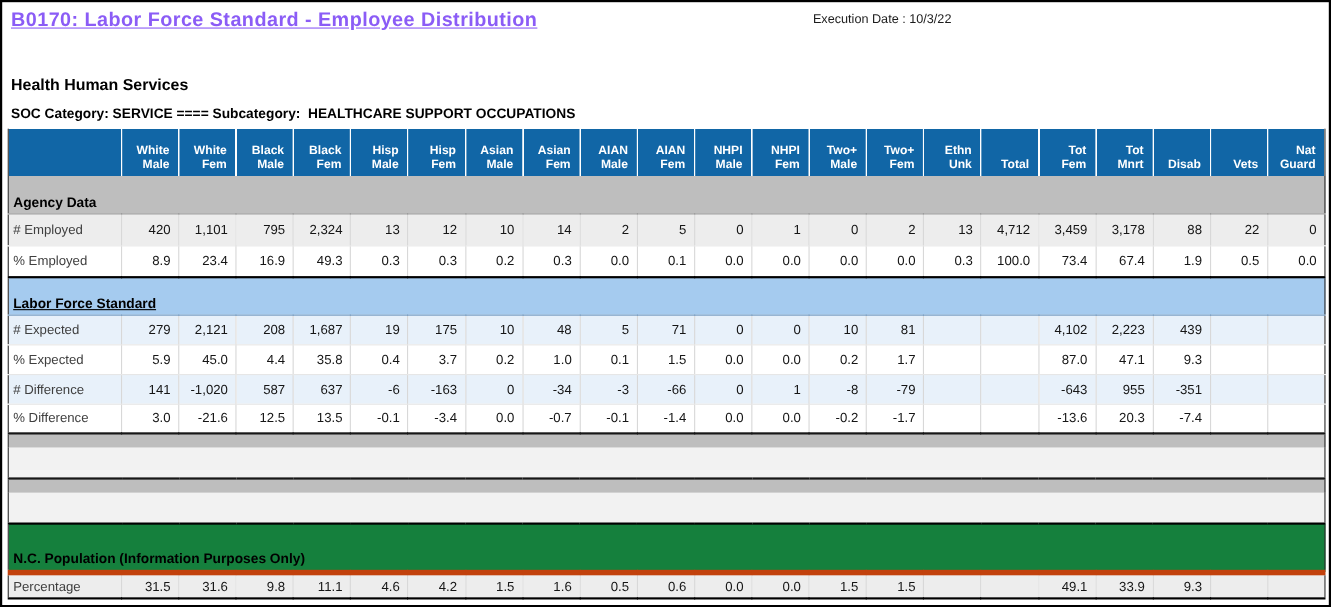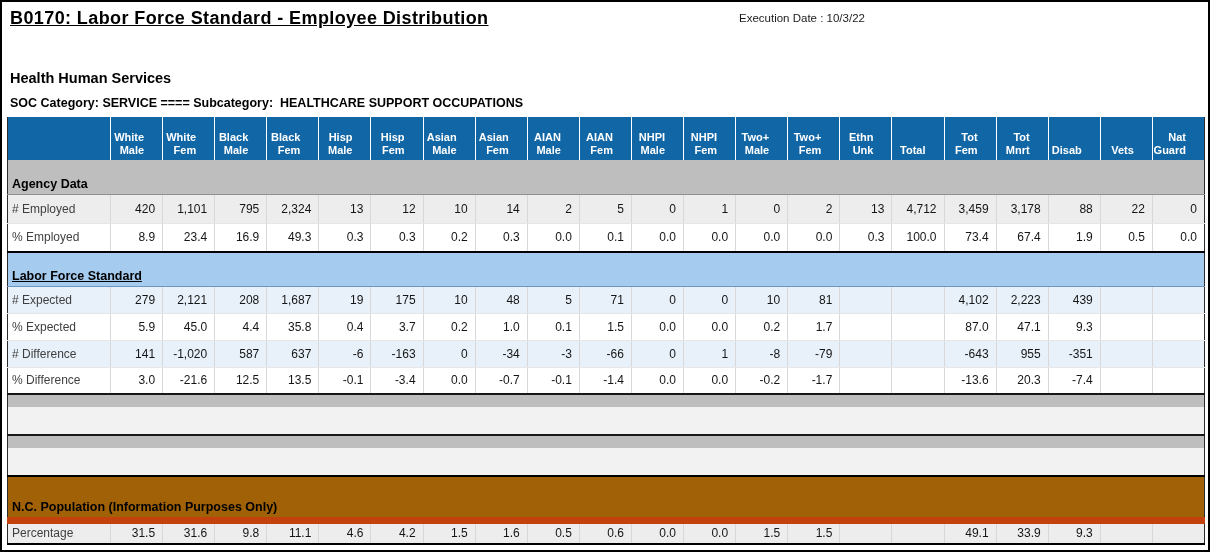--- a/index.html
+++ b/index.html
@@ -8,21 +8,21 @@
     width:1210px; height:552px;
     border:2px solid #000;
     background:#fff;
     position:relative;
     overflow:hidden;
     font-family:"Liberation Sans", sans-serif;
   }
   .title {
     position:absolute; left:8px; top:3px;
     font-size:18px; font-weight:bold; letter-spacing:0.4px;
-    color:#000000; text-decoration:underline; line-height:26px;
+    color:#8b5cf6; text-decoration:underline; line-height:26px;
     cursor:pointer;
   }
   .exec-date {
     position:absolute; left:737px; top:10px;
     font-size:11.5px; color:#1c1c1c;
   }
   .agency-name {
     position:absolute; left:8px; top:68px;
     font-size:14.5px; font-weight:bold; color:#000;
   }
@@ -37,34 +37,34 @@
     border-collapse:collapse; table-layout:fixed;
     border-left:1px solid #2b2b2b;
     border-right:1px solid #2b2b2b;
     border-bottom:2px solid #000;
   }
   col.c-label { width:103px; }
   thead th {
     background:#1166A6; color:#fff;
     font-size:11px; font-weight:bold;
     text-align:right; vertical-align:bottom;
-    height:43px; padding:0 18px 3px 0;
+    height:43px; padding:0 8px 3px 0;
     line-height:13px;
     border-left:1px solid #fff;
     overflow:hidden;
   }
   thead th:first-child { border-left:none; }
   tr.band td {
     font-weight:bold; font-size:12.5px; color:#000;
     vertical-align:bottom; text-align:left;
     padding:0 16px 3px 4px;
   }
   tr.band-gray td      { background:#BEBEBE; height:34px; border-bottom:1px solid #8f8f8f; }
   tr.band-blue td      { background:#A5CBEF; height:34px; border-top:2px solid #000; border-bottom:1px solid #6d96bf;text-decoration:underline; }
-  tr.band-gray-tall td { background:#a16207; height:44px; border-top:2px solid #000; border-bottom:7px solid #c2410c; }
+  tr.band-gray-tall td { background:#15803d; height:44px; border-top:2px solid #000; border-bottom:5px solid #c2410c; }
   tr.spacer-band td    { background:#BEBEBE; height:13px; border-top:2px solid #171717; }
   tr.spacer-blank td   { background:#F2F2F2; height:28px; }
   tr.datarow td {
     font-size:12px; color:#151515;
     text-align:right; padding:0 7px 0 0;
     border-right:1px solid #D8D8D8;
     border-bottom:1px solid #E6E6E6;
     overflow:hidden;
   }
   tr.datarow td:last-child { border-right:none; }

